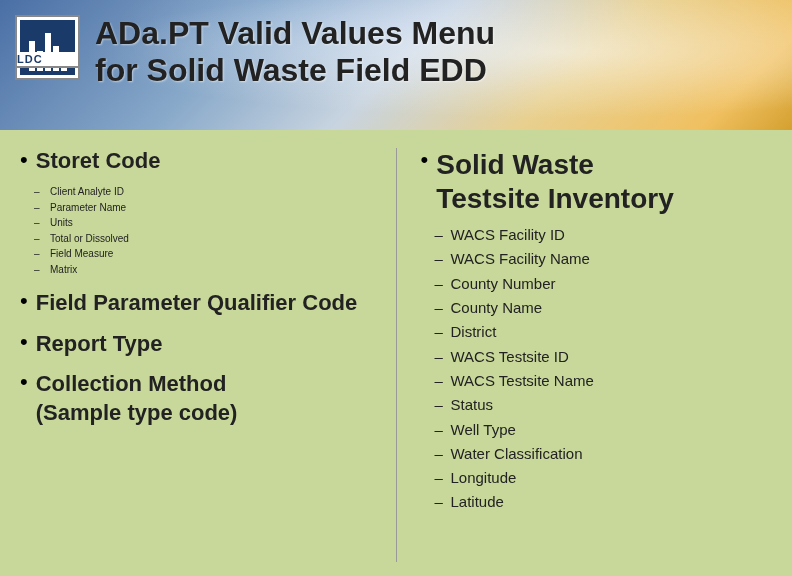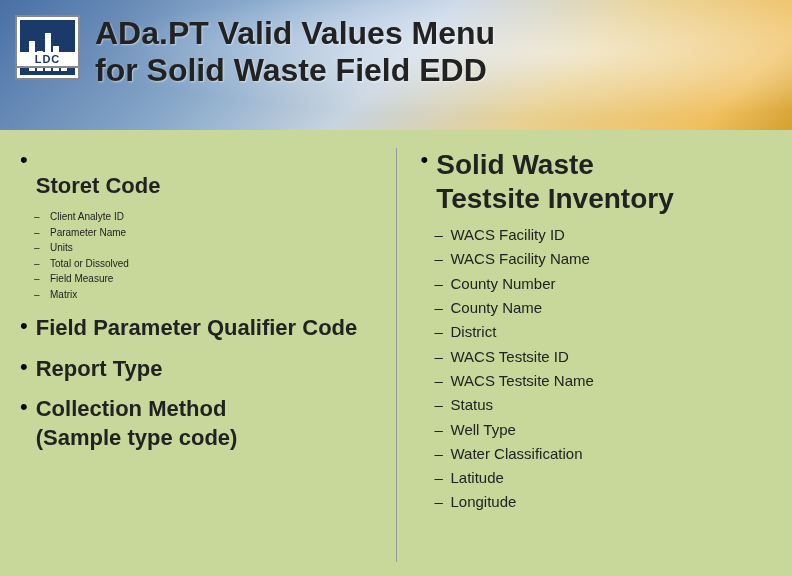--- a/index.html
+++ b/index.html
@@ -56,21 +56,21 @@
       background: white;
       width: 6px;
     }
 
     .logo-text-row {
       position: absolute;
       top: 52px;
       left: 15px;
       width: 65px;
       background: white;
-      text-align: center;
+      text-align: left;
       font-size: 11px;
       font-weight: bold;
       color: #1a3a6a;
       letter-spacing: 1px;
       border: 2px solid #888;
       border-top: none;
       padding: 1px 0;
     }
 
     .header-title {
@@ -105,21 +105,20 @@
       display: flex;
       flex-direction: column;
       gap: 4px;
     }
 
     .section-title {
       font-size: 22px;
       font-weight: bold;
       color: #222;
       margin-bottom: 4px;
-      margin-top: 25px;
     }
 
     .bullet-item {
       font-size: 22px;
       font-weight: bold;
       color: #222;
       margin-bottom: 4px;
       line-height: 1.3;
     }
 
@@ -249,18 +248,18 @@
       <li>WACS Facility ID</li>
       <li>WACS Facility Name</li>
       <li>County Number</li>
       <li>County Name</li>
       <li>District</li>
       <li>WACS Testsite ID</li>
       <li>WACS Testsite Name</li>
       <li>Status</li>
       <li>Well Type</li>
       <li>Water Classification</li>
+      <li>Longitude</li>
       <li>Latitude</li>
-      <li>Longitude</li>
     </ul>
   </div>
 
 </div>
 
 </body></html>

